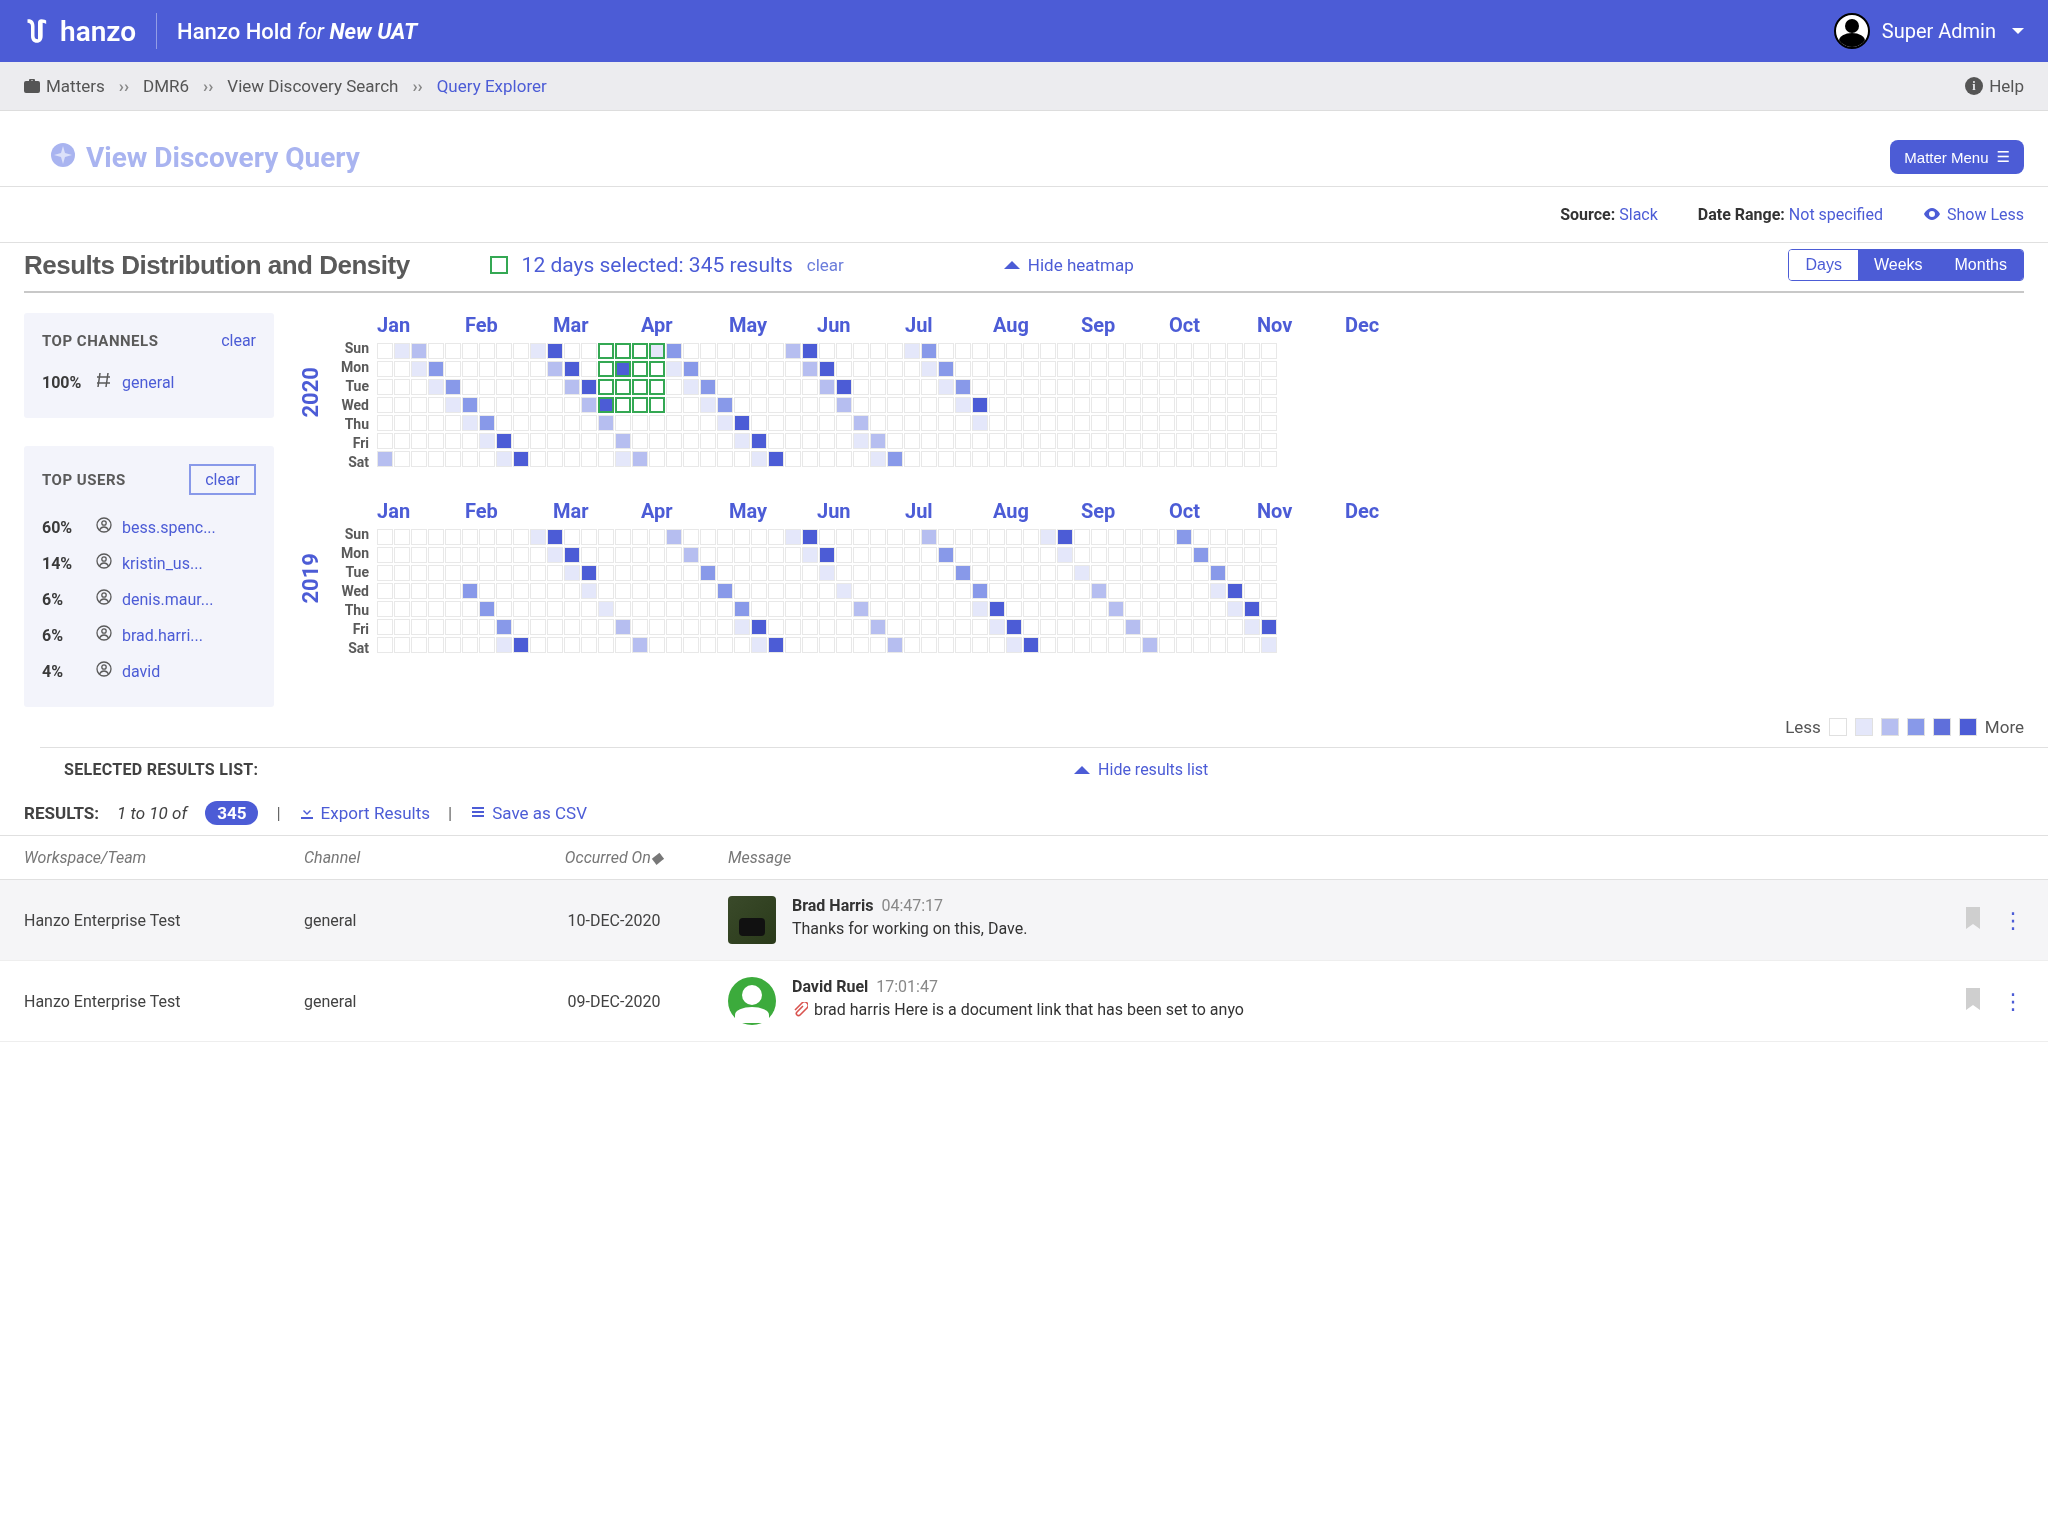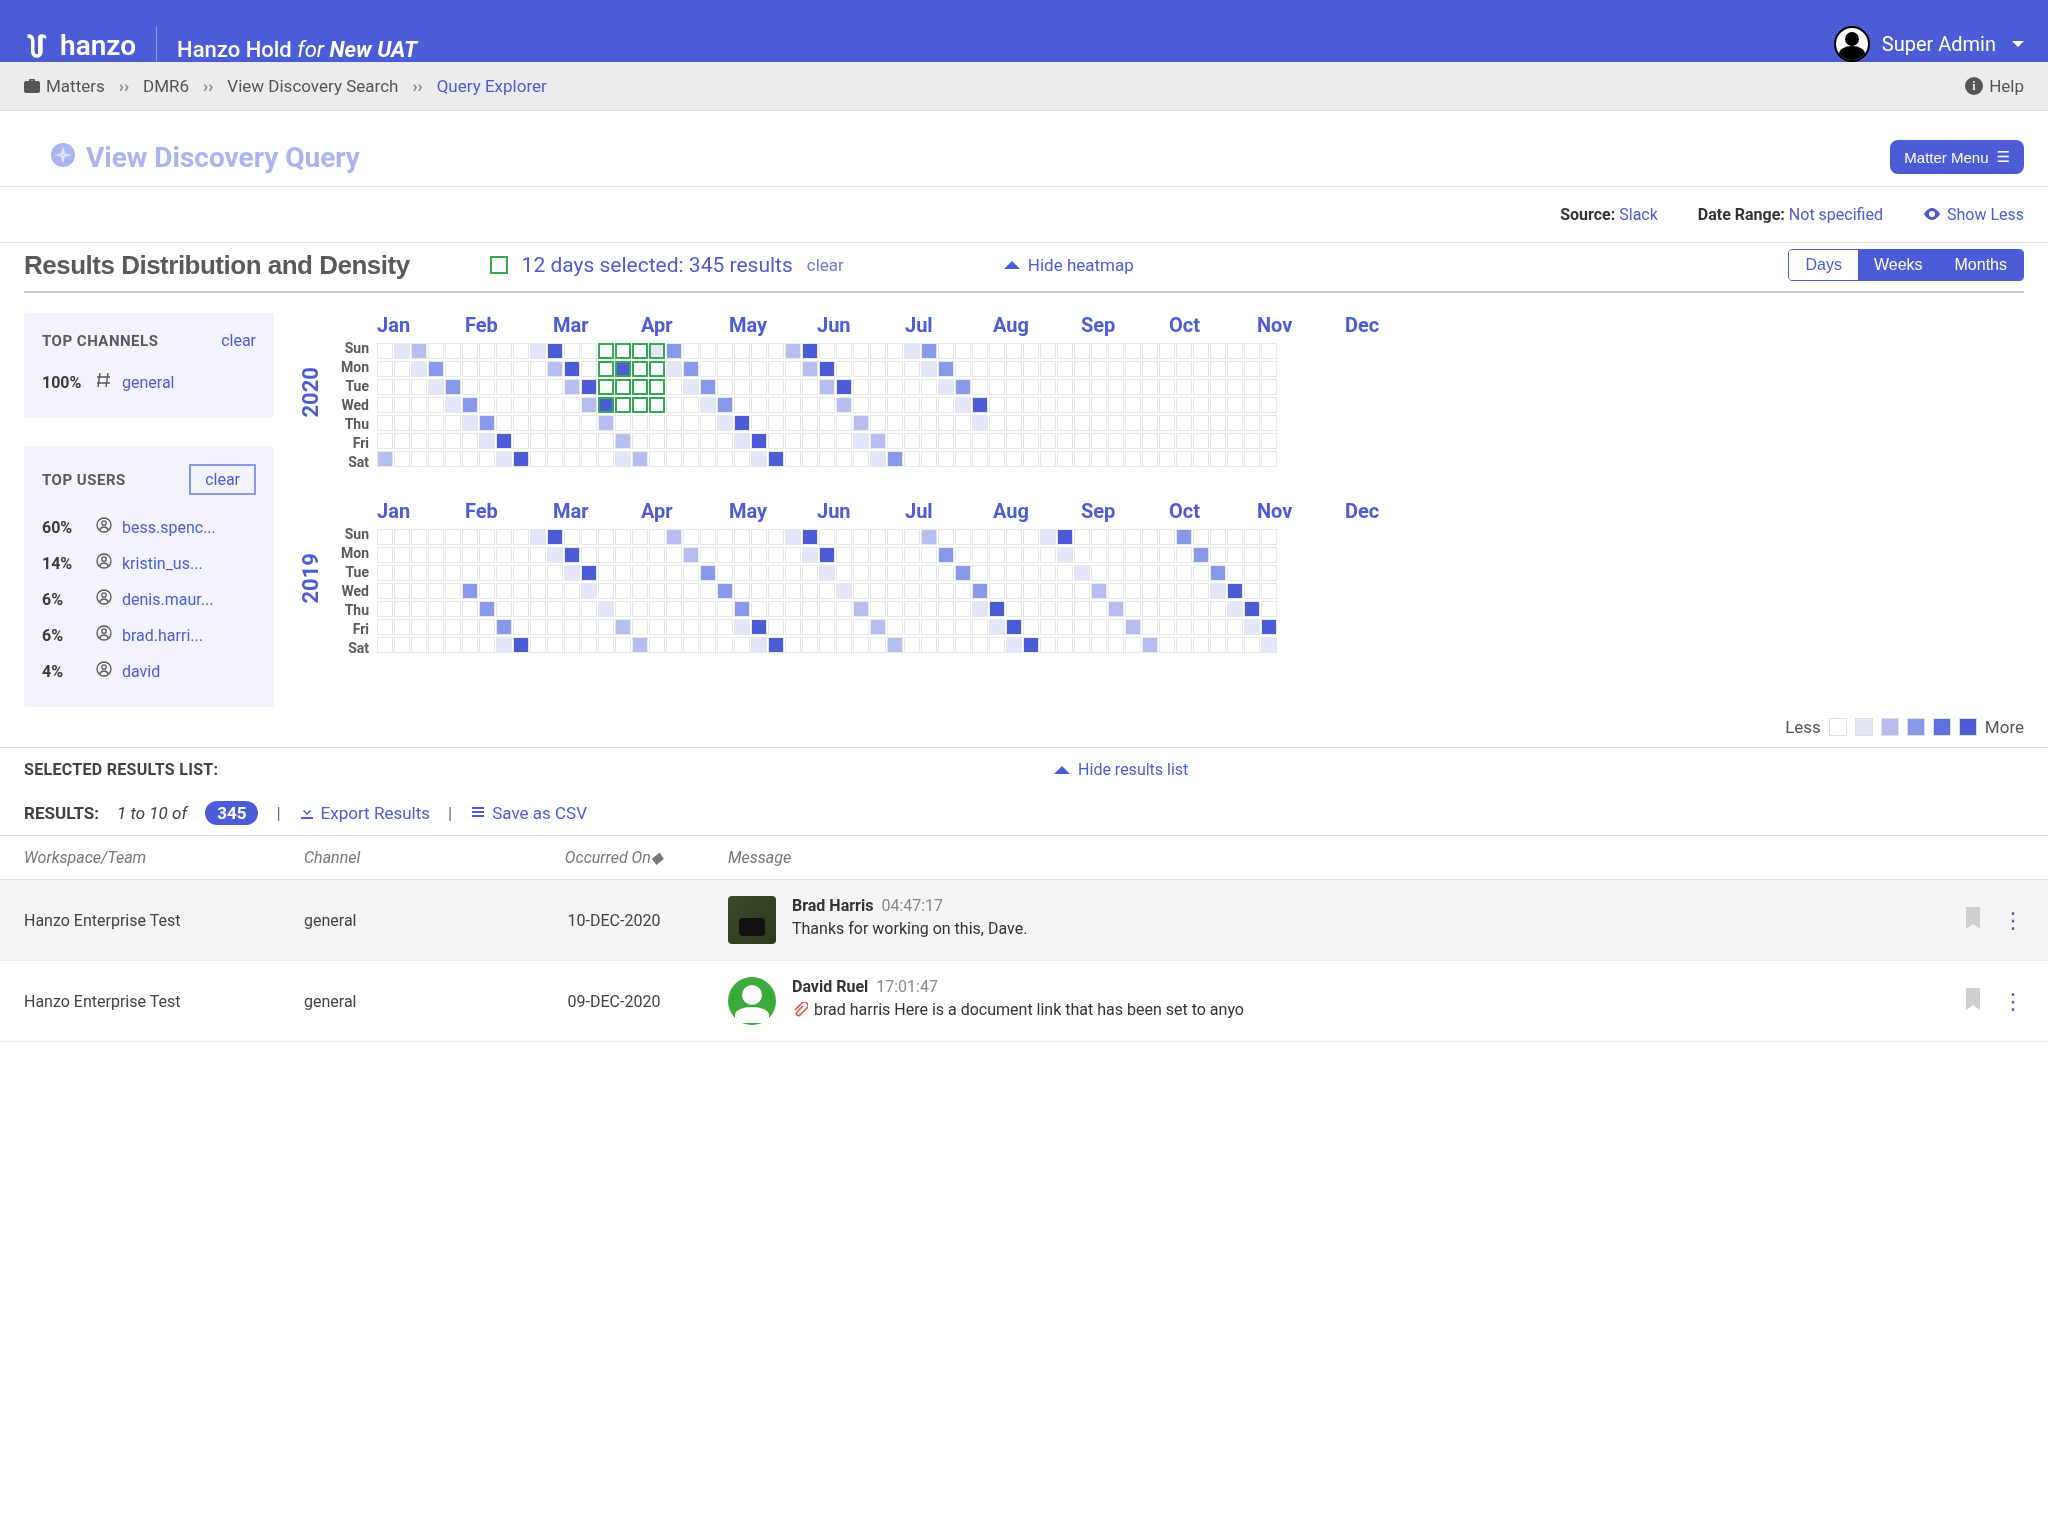--- a/index.html
+++ b/index.html
@@ -1,18 +1,18 @@
 <!DOCTYPE html>
 <html><head>
 <meta charset="utf-8">
 <style>
 * { margin: 0; padding: 0; box-sizing: border-box; }
 body { font-family: -apple-system, BlinkMacSystemFont, "Segoe UI", Roboto, Helvetica, Arial, sans-serif; color: #424242; font-size: 16px; background: #fff; }
 
-.topbar { background: #4c5cd6; height: 62px; display: flex; align-items: flex-end; padding: 0 24px; color: #fff; }
+.topbar { background: #4c5cd6; height: 62px; display: flex; align-items: center; padding: 0 24px; color: #fff; }
 .logo { display: flex; align-items: center; font-size: 28px; font-weight: 600; gap: 8px; }
 .logo-mark { width: 28px; height: 28px; }
 .topbar-divider { width: 1px; height: 36px; background: rgba(255,255,255,0.4); margin: 0 20px; }
 .hold-label { font-size: 22px; font-weight: 500; }
 .hold-label .for { font-style: italic; font-weight: 400; }
 .hold-label .uat { font-weight: 700; font-style: italic; margin-top: 25px; }
 .topbar-spacer { flex: 1; }
 .user-menu { display: flex; align-items: center; gap: 12px; font-size: 20px; cursor: pointer; }
 .avatar-circle { width: 36px; height: 36px; border-radius: 50%; background: #fff; border: 2px solid #000; position: relative; overflow: hidden; }
 .avatar-circle::before { content:""; position:absolute; width:14px; height:14px; background:#000; border-radius:50%; left:9px; top:4px; }
@@ -76,21 +76,21 @@
 .c3 { background:#8899e9; }
 .c4 { background:#5f6fdb; }
 .c5 { background:#4c5cd6; }
 .sel { border:2px solid #34a853 !important; }
 .weeks { display:flex; gap:1px; }
 .week-col { display:flex; flex-direction:column; gap:1px; }
 
 .legend { display:flex; align-items:center; gap:8px; justify-content:flex-end; padding: 0 24px 10px; font-size:17px; color:#555; }
 .legend .sw { width:18px; height:18px; border:1px solid #e0e0e0; }
 
-.selected-row { display:flex; align-items:center; padding:12px 24px; border-top:1px solid #e0e0e0; }
+.selected-row { display:flex; align-items:center; padding:12px 24px; border-top:1px solid #e0e0e0;margin-left:40px; }
 .selected-row .title { font-weight:700; letter-spacing:0.3px; }
 .hide-results { margin:0 auto; color:#4c5cd6; display:flex; align-items:center; gap:8px; cursor:pointer; }
 
 .results-bar { display:flex; align-items:center; gap:18px; padding:10px 24px; font-size:17px; }
 .results-bar .rlabel { font-weight:700; }
 .results-bar .range { font-style:italic; }
 .badge { background:#4c5cd6; color:#fff; border-radius:12px; padding:2px 12px; font-weight:700; }
 .bar-sep { color:#666; }
 .bar-link { color:#4c5cd6; cursor:pointer; display:flex; align-items:center; gap:6px; }
 

